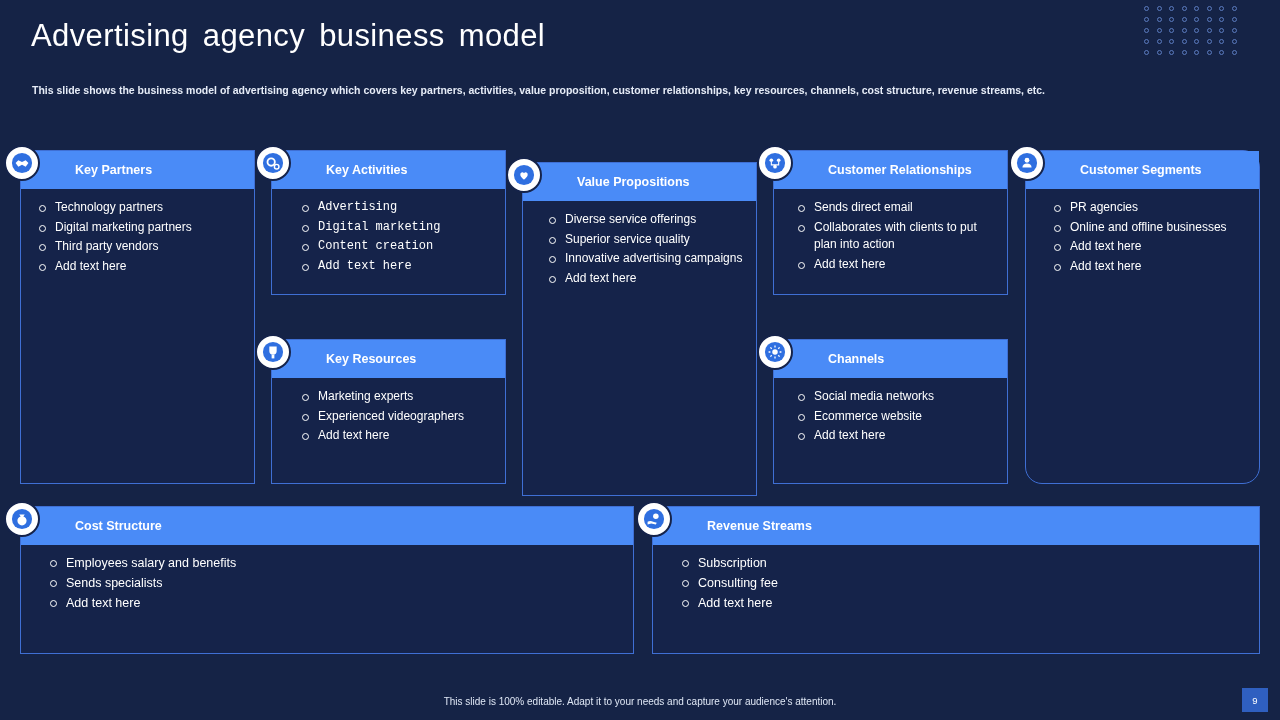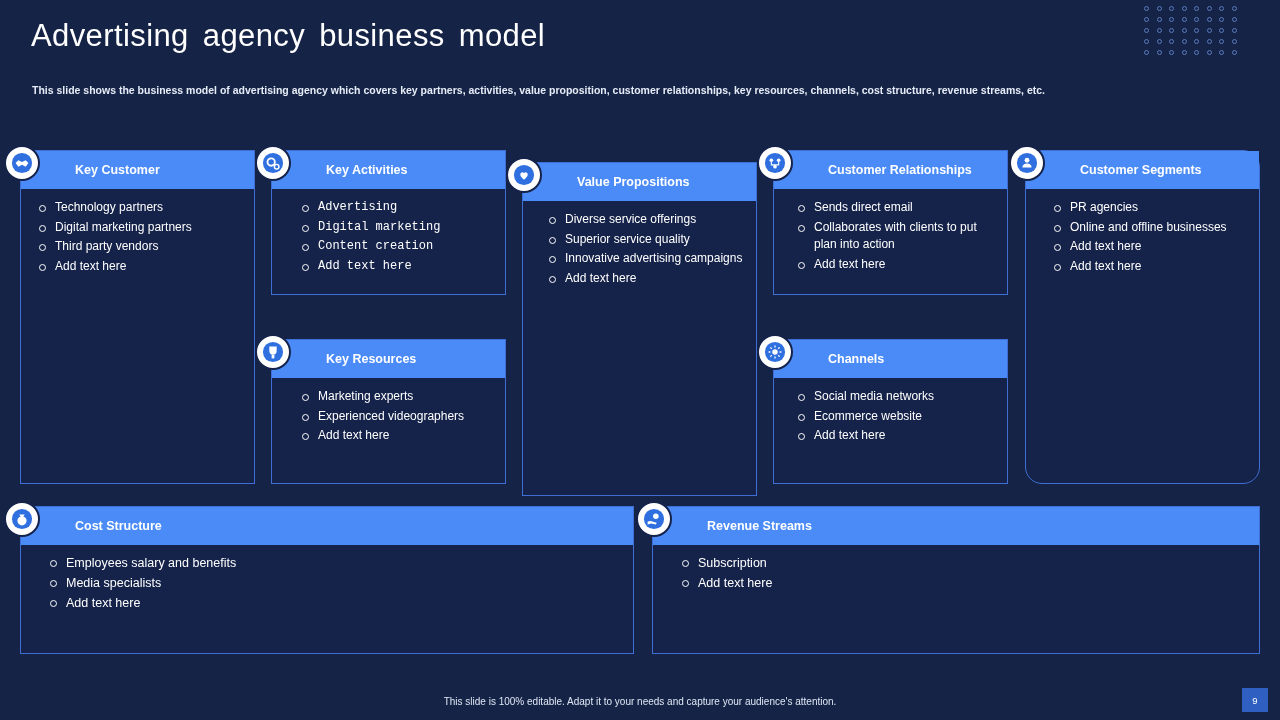--- a/index.html
+++ b/index.html
@@ -144,21 +144,21 @@
   <div class="board">
 
     <div class="card" style="left:0px; top:6px; width:235px; height:334px;">
       <div class="card-head">
         <span class="icon-badge">
           <svg width="22" height="22" viewBox="0 0 24 24">
               <circle cx="12" cy="12" r="11" fill="#2f6fe0"></circle>
               <path d="M5 12l3-3 4 2 4-2 3 3-3 4-4-2-4 2z" fill="#fff"></path>
             </svg>
         </span>
-        <span class="hd-title">Key Customer</span>
+        <span class="hd-title">Key Partners</span>
       </div>
       <div class="card-body">
         <ul class="bul">
           <li>Technology partners</li>
           <li>Digital marketing partners</li>
           <li>Third party vendors</li>
           <li>Add text here</li>
         </ul>
       </div>
     </div>
@@ -295,40 +295,41 @@
           <svg width="22" height="22" viewBox="0 0 24 24">
               <circle cx="12" cy="12" r="11" fill="#2f6fe0"></circle>
               <path d="M9 7h6l-1.5 2.2C16 10 17 12 17 14a5 5 0 01-10 0c0-2 1-4 3.5-4.8z" fill="#fff"></path>
             </svg>
         </span>
         <span class="hd-title">Cost Structure</span>
       </div>
       <div class="card-body" style="padding-left:58px;">
         <ul class="bul" style="margin-left:-35px;">
           <li>Employees salary and benefits</li>
-          <li>Media specialists</li>
+          <li>Sends specialists</li>
           <li>Add text here</li>
         </ul>
       </div>
     </div>
 
     <div class="card wide" style="left:632px; top:362px; width:608px; height:148px;">
       <div class="card-head">
         <span class="icon-badge">
           <svg width="22" height="22" viewBox="0 0 24 24">
               <circle cx="12" cy="12" r="11" fill="#2f6fe0"></circle>
               <circle cx="14" cy="9" r="3" fill="#fff"></circle>
               <path d="M5 15c2-1 4-1 6 0l4 1-1 2-5-1-4 1z" fill="#fff"></path>
             </svg>
         </span>
         <span class="hd-title">Revenue Streams</span>
       </div>
       <div class="card-body" style="padding-left:58px;">
         <ul class="bul" style="margin-left:-35px;">
           <li>Subscription</li>
+          <li>Consulting fee</li>
           <li>Add text here</li>
         </ul>
       </div>
     </div>
 
   </div>
 
   <div class="footer-note">This slide is 100% editable. Adapt it to your needs and capture your audience's attention.</div>
   <div class="page-num">9</div>
 

